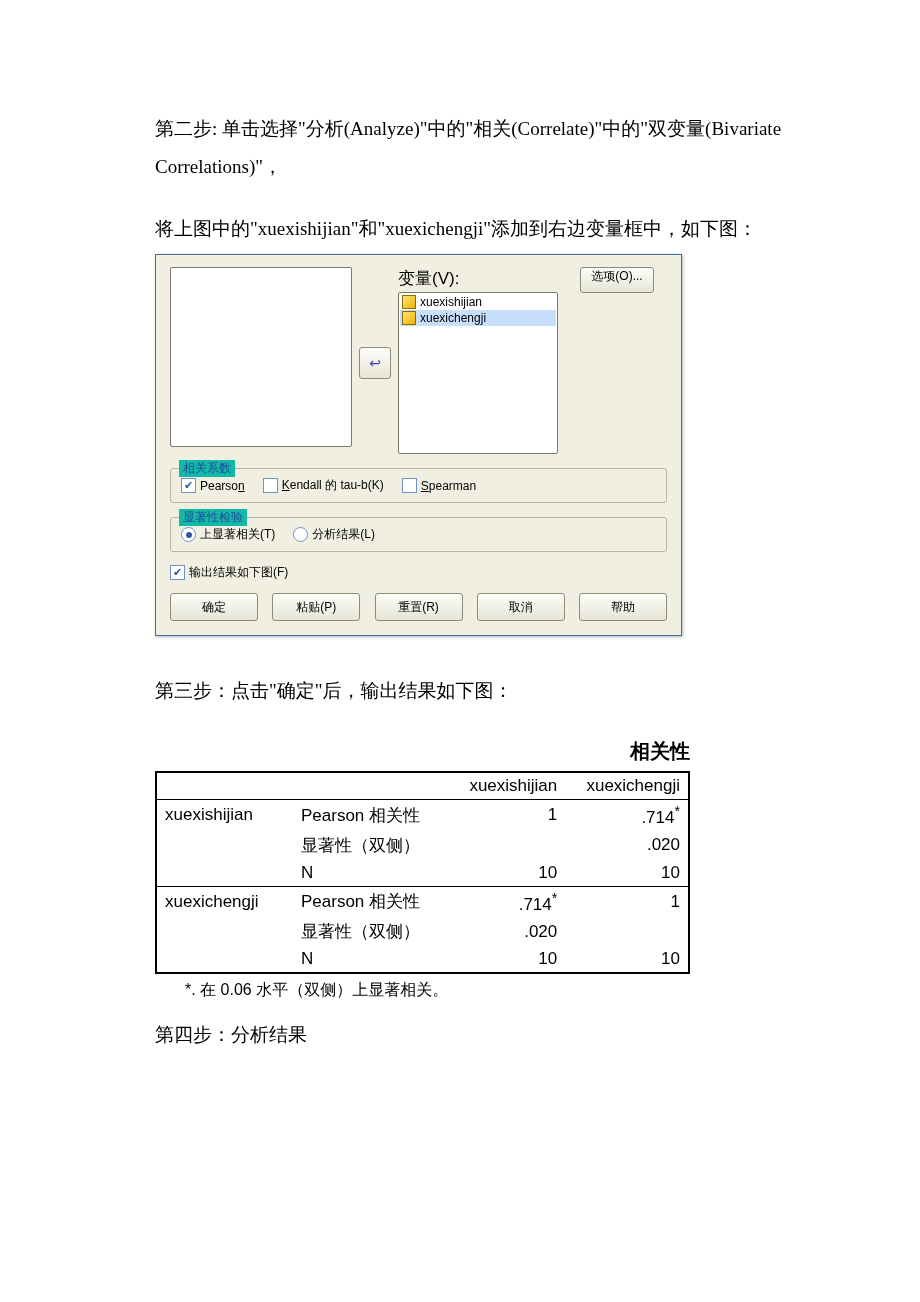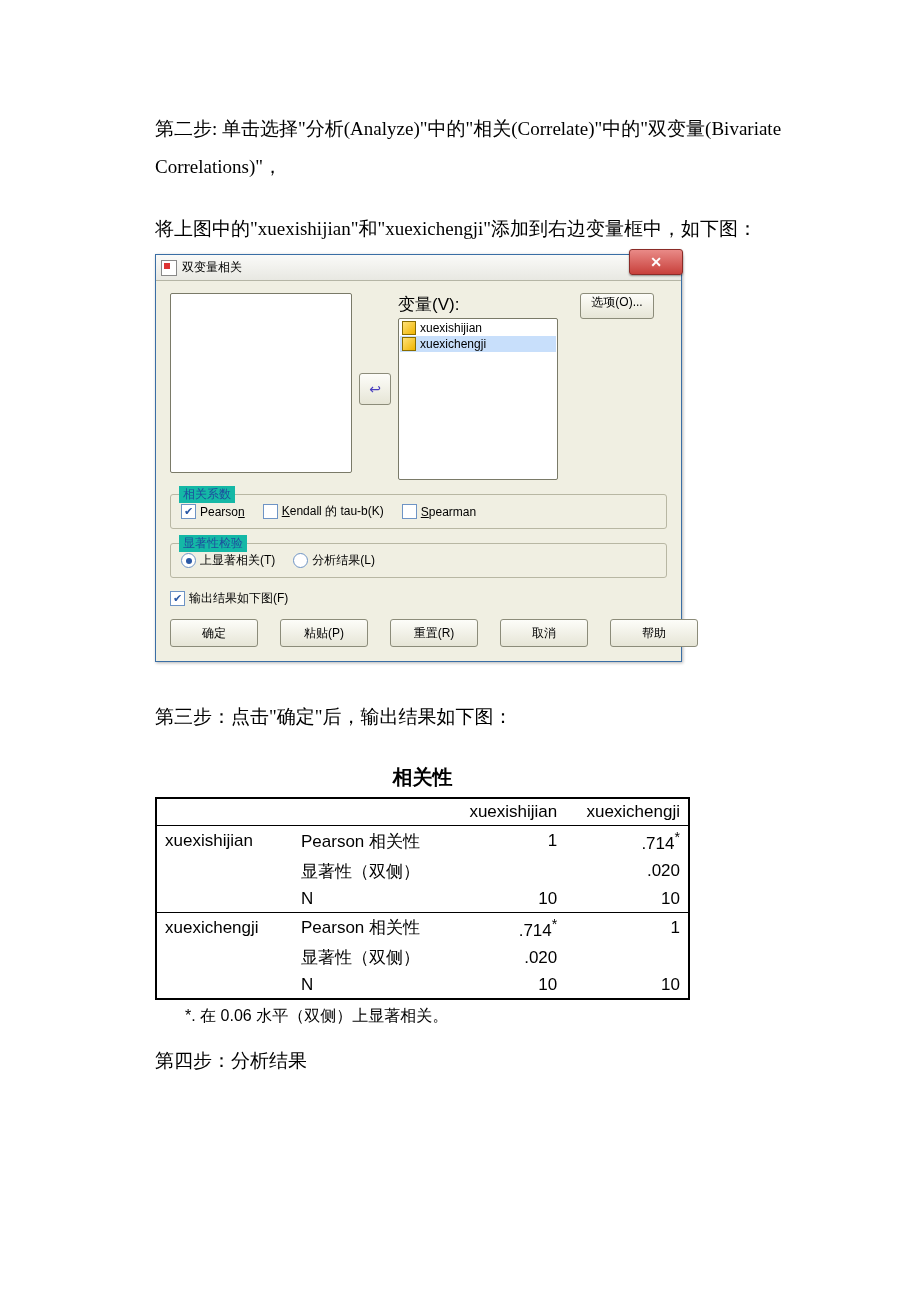--- a/index.html
+++ b/index.html
@@ -28,52 +28,47 @@
 
   .fieldset { border:1px solid #b8b7a3; border-radius:3px; margin-top:14px; padding:8px 10px; position:relative; }
   .fieldset-title { position:absolute; top:-9px; left:8px; background:#14b8a6; padding:0 4px; color:#1e4e9c; font-size:12px; }
   .cbrow { display:flex; gap:18px; align-items:center; }
   .checkbox { width:13px; height:13px; border:1px solid #6e94c5; background:#fff; display:inline-flex; align-items:center; justify-content:center; margin-right:4px; vertical-align:middle; font-size:11px; color:#2a58a5; }
   .radio { width:13px; height:13px; border:1px solid #6e94c5; border-radius:50%; background:#fff; display:inline-flex; align-items:center; justify-content:center; margin-right:4px; vertical-align:middle; }
   .radio.sel::after { content:""; width:6px; height:6px; background:#2a58a5; border-radius:50%; }
   .cb-label { display:inline-flex; align-items:center; font-size:12px; }
 
   .flag-row { margin-top:12px; }
-  .btnrow { display:flex; justify-content:space-between; gap:22px; margin-top:12px; }
+  .btnrow { display:flex; justify-content:space-between; gap:14px; margin-top:12px; }
   .dbtn { min-width:66px; height:26px; padding:0 10px; background:linear-gradient(to bottom,#fdfdf9,#e6e5d6); border:1px solid #8c8c7a; border-radius:3px; display:flex; align-items:center; justify-content:center; font-size:12px; }
 
   u.hot { text-decoration:underline; }
 
   .output { width:535px; margin-top:28px; font-family:Arial,"SimSun",sans-serif; }
-  .otitle { text-align:center; font-size:20px; font-weight:bold; margin-bottom:6px; font-family:"SimHei","Microsoft YaHei",sans-serif; }
+  .otitle { text-align:right; font-size:20px; font-weight:bold; margin-bottom:6px; font-family:"SimHei","Microsoft YaHei",sans-serif; }
   table.corr { border-collapse:collapse; width:100%; font-size:17px; }
   table.corr td, table.corr th { padding:3px 8px; }
   .bt2 { border-top:2px solid #000; }
   .bb2 { border-bottom:2px solid #000; }
   .bl2 { border-left:2px solid #000; }
   .br2 { border-right:2px solid #000; }
   .bb1 { border-bottom:1px solid #000; }
   .ar { text-align:right; }
   .footnote { font-size:16px; margin-top:6px; padding-left:30px; font-family:Arial,"SimSun",sans-serif; }
 </style>
 </head>
 <body>
 
 <div class="page">
 
   <div class="para">第二步: 单击选择"分析(Analyze)"中的"相关(Correlate)"中的"双变量(Bivariate Correlations)"，</div>
 
   <div class="para" style="margin-top:24px;">将上图中的"xuexishijian"和"xuexichengji"添加到右边变量框中，如下图：</div>
 
   <div class="dialog">
-    <div class="titlebar">
-      <span class="titlebar-icon"></span>
-      <span>双变量相关</span>
-      <div class="closebtn">✕</div>
-    </div>
     <div class="dialog-body">
       <div class="top-row">
         <div class="leftlist"></div>
         <div class="arrowcol">
           <div class="arrowbtn">
               <span>↩</span>
             </div>
         </div>
         <div class="varcol">
           <div class="var-label"><span>变量(V):</span></div>

